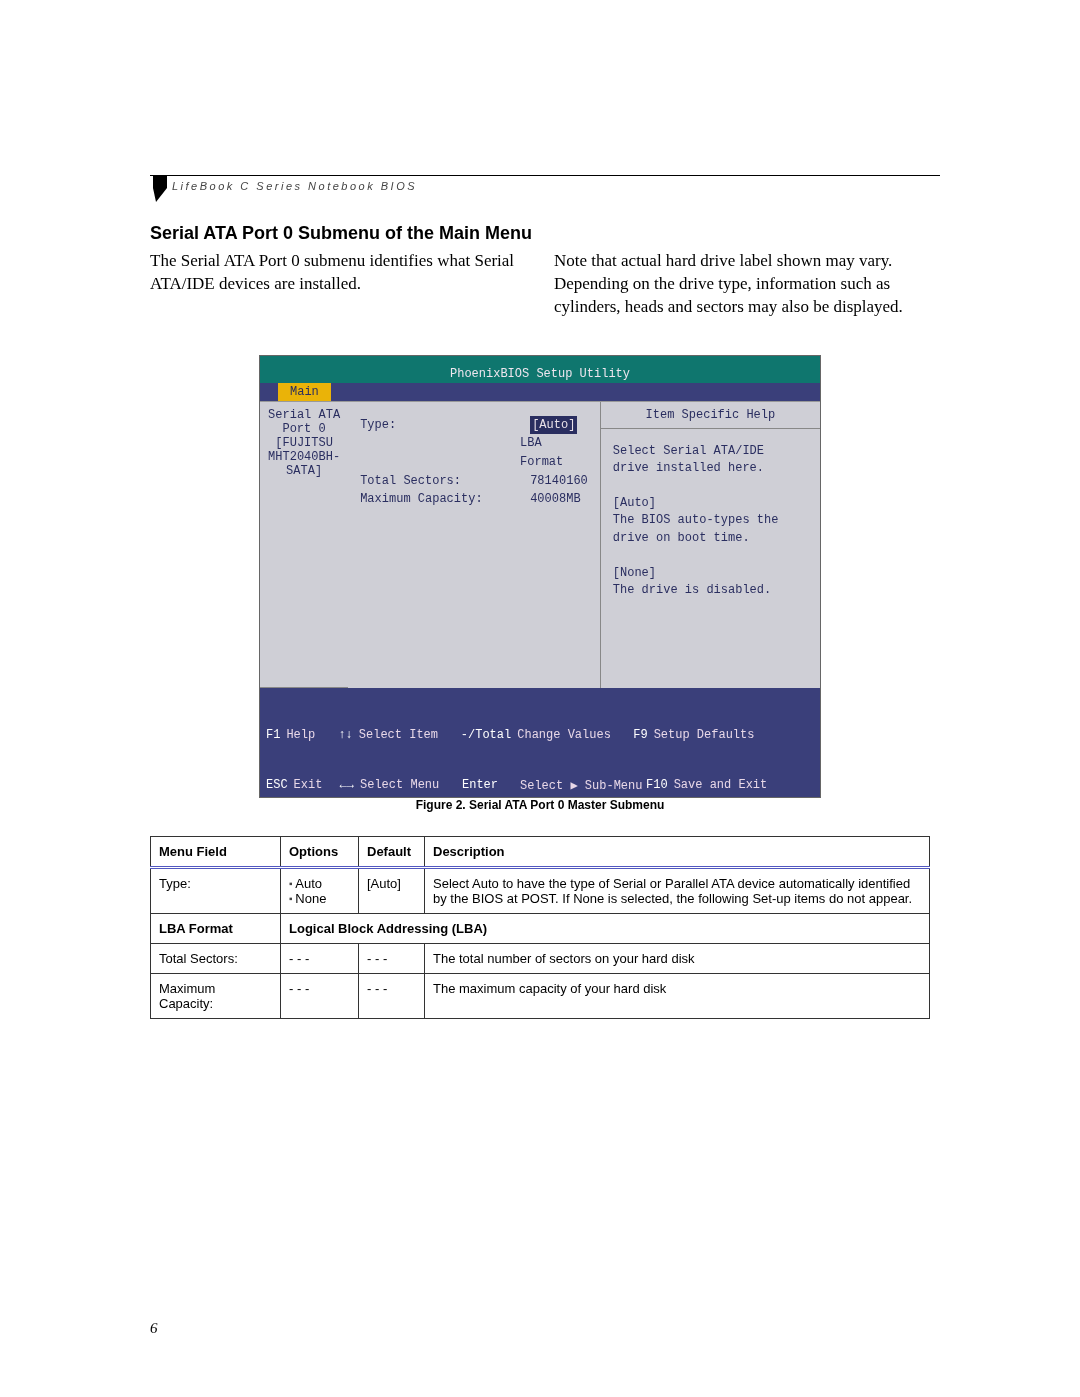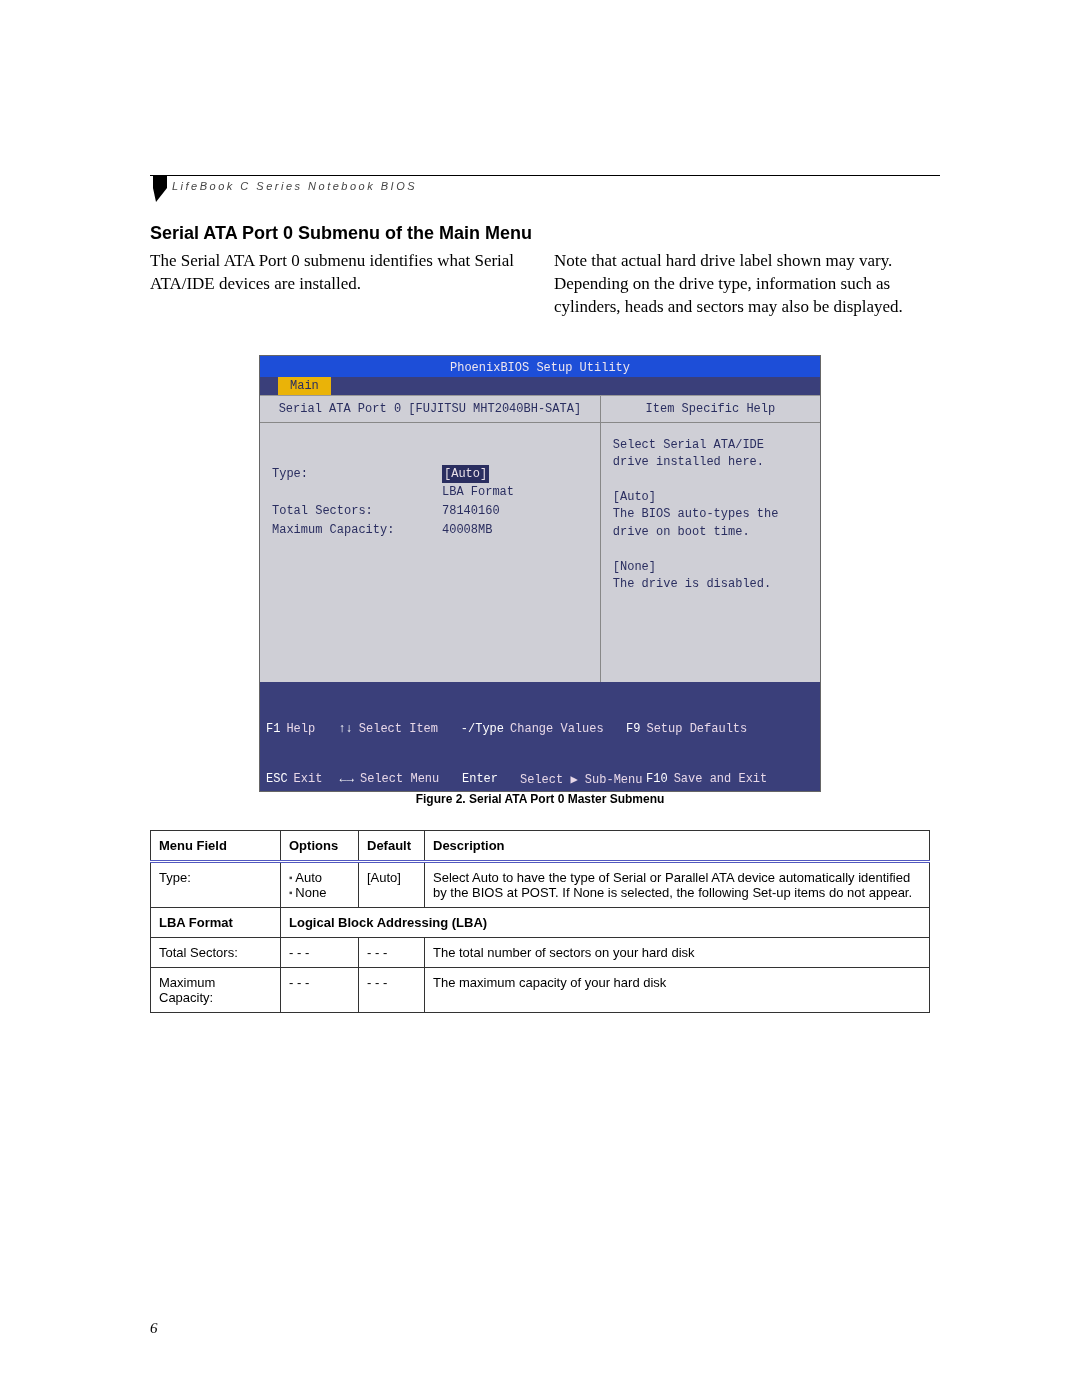--- a/index.html
+++ b/index.html
@@ -67,22 +67,22 @@
   }
   .bios {
     border: 1px solid #666;
     font-family: "Courier New", monospace;
     font-size: 12px;
     color: #e8d8e8;
     background: #3a3f7a;
   }
   .bios-title {
     text-align: center;
-    padding: 5px 0 2px 0;
-    background: #1d4ed8;
+    padding: 11px 0 2px 0;
+    background: #0f766e;
     color: #efe6ef;
   }
   .bios-tabs {
     background: #3a3f7a;
     padding: 0 10px;
     height: 18px;
     position: relative;
   }
   .bios-tab {
     position: absolute;
@@ -96,22 +96,21 @@
     display: flex;
     background: #cfcfd6;
     color: #2a2e60;
     border-top: 1px solid #999;
     height: 286px;
   }
   .bios-left {
     flex: 1.55;
     border-right: 1px solid #888;
     display: flex;
-    flex-direction: column;
-    gap: 28px;
+    flex-direction: row;
   }
   .bios-left-title {
     padding: 6px 8px;
     text-align: center;
     border-bottom: 1px solid #888;
   }
   .bios-fields {
     padding: 14px 12px;
     line-height: 1.55;
   }
@@ -253,21 +252,21 @@
 [None]
 The drive is disabled.</div>
           </div>
         </div>
         <div class="bios-foot">
           <div class="frow">
             <span class="seg hot">F1</span>
             <span class="seg" style="width:46px">Help</span>
             <span class="seg hot">↑↓</span>
             <span class="seg" style="width:96px">Select Item</span>
-            <span class="seg hot">-/Type</span>
+            <span class="seg hot">-/Total</span>
             <span class="seg" style="width:110px">Change Values</span>
             <span class="seg hot">F9</span>
             <span class="seg">Setup Defaults</span>
           </div>
           <div class="frow">
             <span class="seg hot">ESC</span>
             <span class="seg" style="width:40px">Exit</span>
             <span class="seg hot">←→</span>
             <span class="seg" style="width:96px">Select Menu</span>
             <span class="seg hot" style="width:52px">Enter</span>

